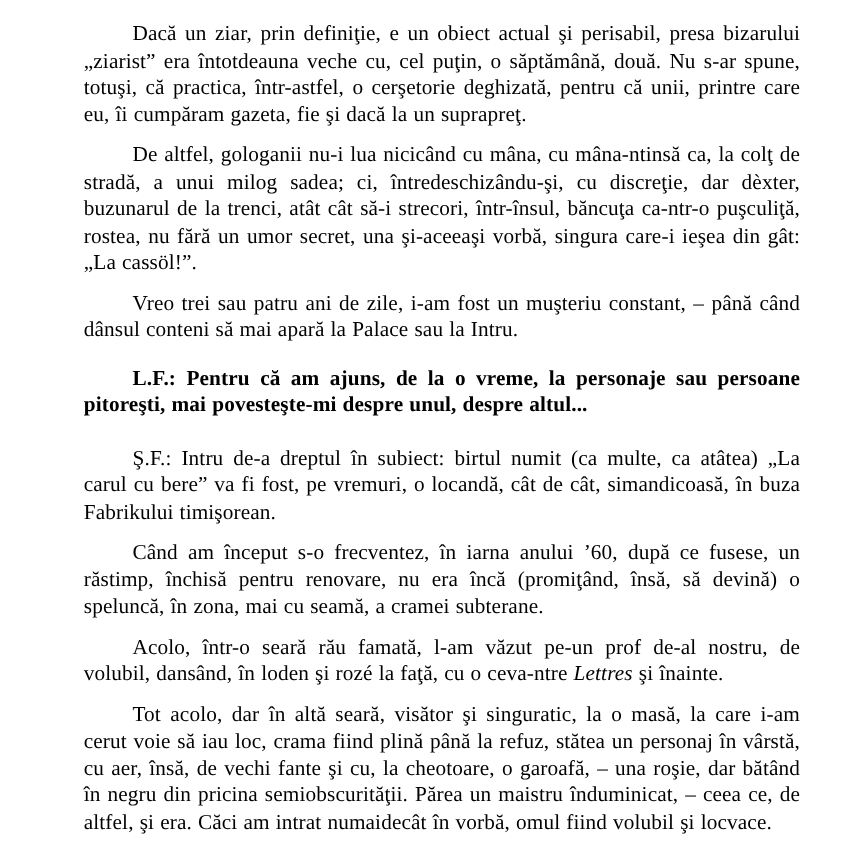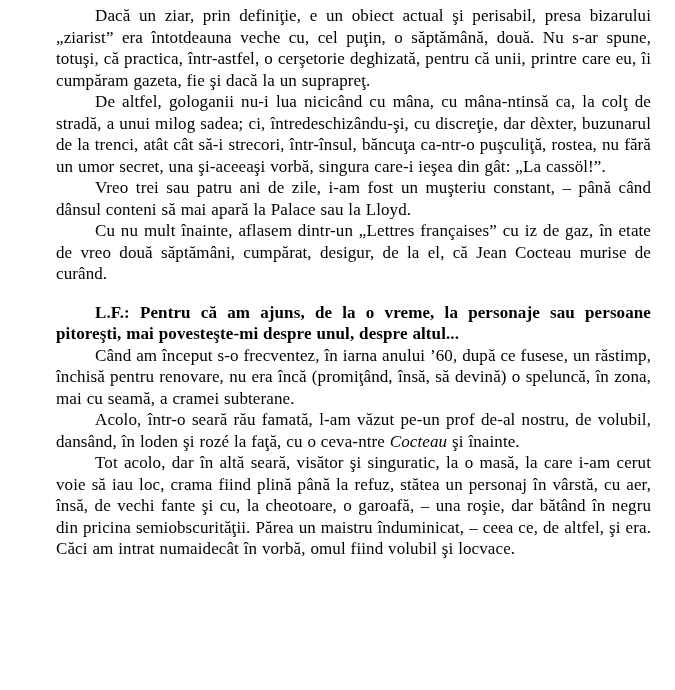--- a/index.html
+++ b/index.html
@@ -16,21 +16,21 @@
     font-family: "Liberation Serif", "DejaVu Serif", serif;
     color: #000000;
   }
   .textblock {
     position: absolute;
     left: 56px;
     top: 5px;
     width: 595px;
   }
   .para {
-    margin: 0;
+    margin: 11px;
     padding: 0;
     font-size: 17px;
     line-height: 21.5px;
     text-align: justify;
     text-indent: 39px;
     letter-spacing: 0.1px;
     word-spacing: 0.5px;
   }
   .gap-lf { margin-top: 17px; font-weight: bold; }
   .gap-sf { margin-top: 21px; }
@@ -39,27 +39,27 @@
 </head>
 <body>
 
 <div class="page">
   <div class="textblock">
 
     <p class="para">Dacă un ziar, prin definiţie, e un obiect actual şi perisabil, presa bizarului „ziarist” era întotdeauna veche cu, cel puţin, o săptămână, două. Nu s-ar spune, totuşi, că practica, într-astfel, o cerşetorie deghizată, pentru că unii, printre care eu, îi cumpăram gazeta, fie şi dacă la un suprapreţ.</p>
 
     <p class="para">De altfel, gologanii nu-i lua nicicând cu mâna, cu mâna-ntinsă ca, la colţ de stradă, a unui milog sadea; ci, întredeschizându-şi, cu discreţie, dar dèxter, buzunarul de la trenci, atât cât să-i strecori, într-însul, băncuţa ca-ntr-o puşculiţă, rostea, nu fără un umor secret, una şi-aceeaşi vorbă, singura care-i ieşea din gât: „La cassöl!”.</p>
 
-    <p class="para">Vreo trei sau patru ani de zile, i-am fost un muşteriu constant, – până când dânsul conteni să mai apară la Palace sau la Lloyd.</p>
+    <p class="para">Vreo trei sau patru ani de zile, i-am fost un muşteriu constant, – până când dânsul conteni să mai apară la Palace sau la Intru.</p>
 
-    <p class="para">Cu nu mult înainte, aflasem dintr-un „Lettres françaises” cu iz de gaz, în etate de vreo două săptămâni, cumpărat, desigur, de la el, că Jean Cocteau murise de curând.</p>
 
     <p class="para gap-lf">L.F.: Pentru că am ajuns, de la o vreme, la personaje sau persoane pitoreşti, mai povesteşte-mi despre unul, despre altul...</p>
 
+    <p class="para gap-sf">Ş.F.: Intru de-a dreptul în subiect: birtul numit (ca multe, ca atâtea) „La carul cu bere” va fi fost, pe vremuri, o locandă, cât de cât, simandicoasă, în buza Fabrikului timişorean.</p>
 
     <p class="para">Când am început s-o frecventez, în iarna anului ’60, după ce fusese, un răstimp, închisă pentru renovare, nu era încă (promiţând, însă, să devină) o speluncă, în zona, mai cu seamă, a cramei subterane.</p>
 
-    <p class="para"><span>Acolo, într-o seară rău famată, l-am văzut pe-un prof de-al nostru, de volubil, dansând, în loden şi rozé la faţă, cu o ceva-ntre </span><em>Cocteau</em><span> şi înainte.</span></p>
+    <p class="para"><span>Acolo, într-o seară rău famată, l-am văzut pe-un prof de-al nostru, de volubil, dansând, în loden şi rozé la faţă, cu o ceva-ntre </span><em>Lettres</em><span> şi înainte.</span></p>
 
     <p class="para">Tot acolo, dar în altă seară, visător şi singuratic, la o masă, la care i-am cerut voie să iau loc, crama fiind plină până la refuz, stătea un personaj în vârstă, cu aer, însă, de vechi fante şi cu, la cheotoare, o garoafă, – una roşie, dar bătând în negru din pricina semiobscurităţii. Părea un maistru înduminicat, – ceea ce, de altfel, şi era. Căci am intrat numaidecât în vorbă, omul fiind volubil şi locvace.</p>
 
   </div>
 </div>
 
 </body></html>

